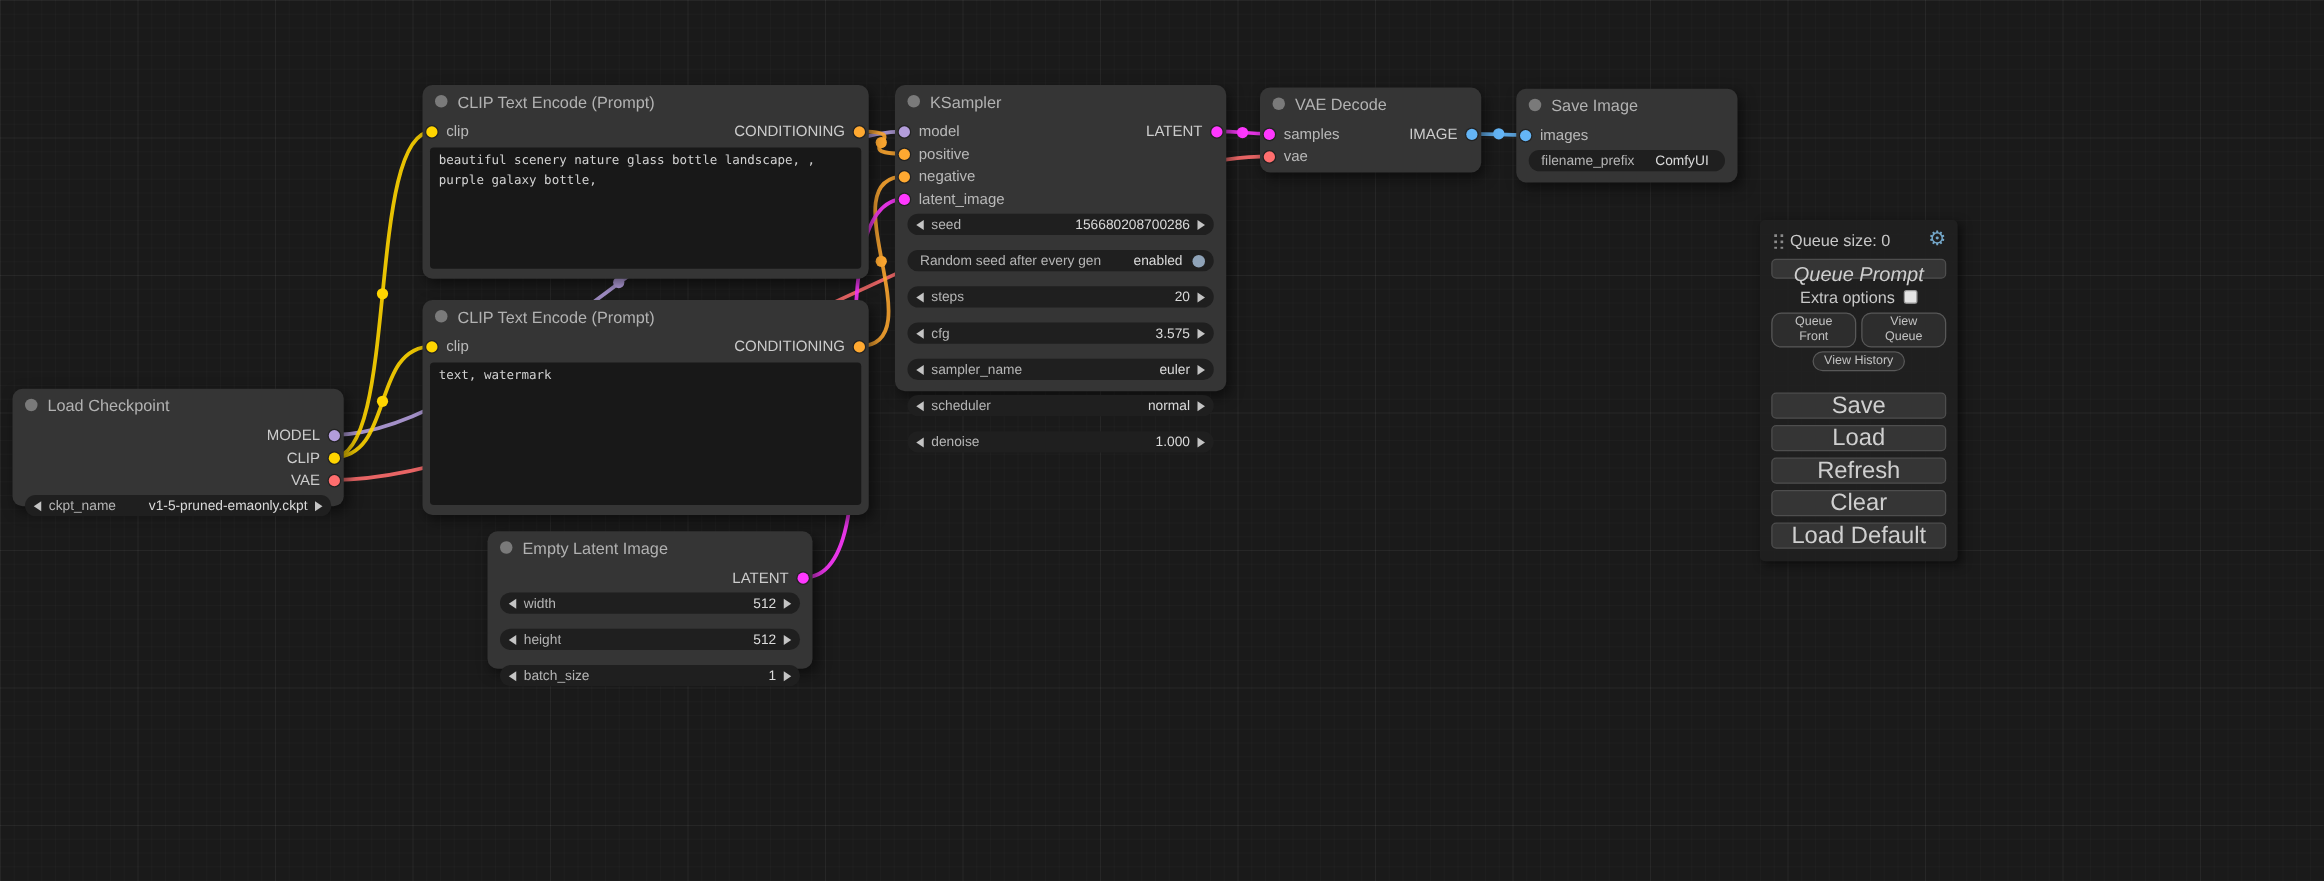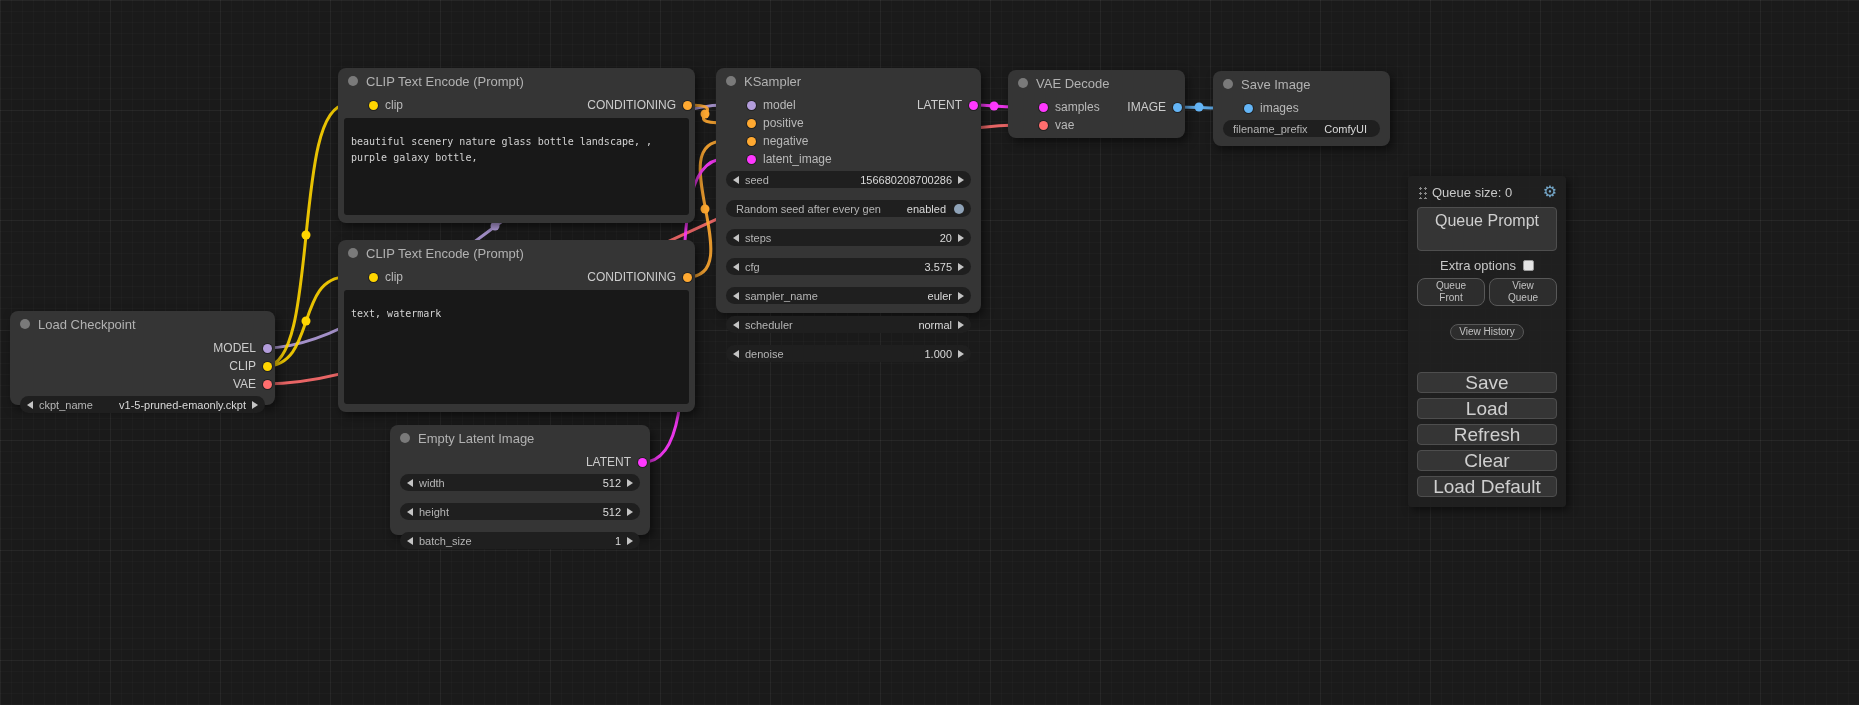--- a/index.html
+++ b/index.html
@@ -31,21 +31,21 @@
   .node {
     position: absolute; z-index: 2;
     background: #353535; border-radius: 8px;
     box-shadow: 3px 4px 10px rgba(0,0,0,0.5);
     color: #b5b5b5;
   }
   .node-header { display: flex; align-items: center; gap: 8px; height: 26px; padding: 0 10px; }
   .collapse-dot { width: 10px; height: 10px; border-radius: 50%; background: #7a7a7a; flex: none; cursor: pointer; }
   .node-title { font-size: 13px; color: #b2b2b2; white-space: nowrap; }
 
-  .slots { display: flex; justify-content: flex-start; padding-top: 2px; padding-left: 28px; }
+  .slots { display: flex; justify-content: flex-start; padding-top: 2px; }
   .slot-col { display: flex; flex-direction: column; flex: 1; min-width: 0; }
   .slot { position: relative; height: 18px; display: flex; align-items: center; font-size: 12px; }
   .slot.in  { padding-left: 19px;  color: #b9b9b9; }
   .slot.out { padding-right: 19px; color: #cccccc; justify-content: flex-end; }
   .slot-dot { position: absolute; top: 50%; margin-top: -4.5px; width: 9px; height: 9px; border-radius: 50%;
               box-shadow: 0 0 0 1px rgba(0,0,0,0.35); cursor: crosshair; }
   .slot.in  .slot-dot { left: 3px; }
   .slot.out .slot-dot { right: 3px; }
   .c-model  { background: #B39DDB; }
   .c-clip   { background: #FFD500; }
@@ -63,21 +63,21 @@
   .widget .w-name  { padding-left: 6px; white-space: nowrap; overflow: hidden; }
   .widget.no-arrows .w-name { padding-left: 3px; }
   .widget .w-value { margin-left: auto; padding-left: 8px; padding-right: 6px; color: #dadada; white-space: nowrap; }
   .arrow-l { width: 0; height: 0; border-top: 4px solid transparent; border-bottom: 4px solid transparent;
              border-right: 6px solid #c4c4c4; flex: none; cursor: pointer; }
   .arrow-r { width: 0; height: 0; border-top: 4px solid transparent; border-bottom: 4px solid transparent;
              border-left: 6px solid #c4c4c4; flex: none; cursor: pointer; }
   .toggle-dot { flex: none; width: 10px; height: 10px; border-radius: 50%; background: #8fa3b8; margin-left: 2px; }
 
   .node-text {
-    margin: 4px 6px 8px; background: #181818; border-radius: 3px; padding: 16px 7px;
+    margin: 4px 6px 8px; background: #181818; border-radius: 3px; padding: 3px 7px;
     font-family: "DejaVu Sans Mono", monospace; font-size: 10px; line-height: 1.6;
     color: #d2d2d2; white-space: pre-wrap; word-break: break-word; overflow: hidden; cursor: text;
   }
 
   
   .menu {
     position: absolute; left: 1408px; top: 176px; width: 158px; z-index: 3;
     background: rgba(32,32,32,0.97); border-radius: 4px;
     box-shadow: 3px 3px 8px rgba(0,0,0,0.5);
     padding: 7px 9px 10px; display: flex; flex-direction: column; color: #c8c8c8;
@@ -85,25 +85,25 @@
   .menu-header { display: flex; align-items: center; height: 18px; margin-bottom: 4px; }
   .drag-dots { width: 11px; height: 14px; margin-right: 4px; cursor: move;
                background-image: radial-gradient(#8a8a8a 1.1px, transparent 1.3px);
                background-size: 5px 5px; background-position: 1px 1px; }
   .queue-size { flex: 1; text-align: left; font-size: 13px; color: #c8c8c8; }
   .gear { flex: none; font-size: 16px; line-height: 16px; color: #74a7c9; cursor: pointer; }
   .gear::before { content: "\2699"; }
 
   .btn { background: #353535; border: 1px solid #4e4e4e; border-radius: 4px; color: #cfcfcf;
          text-align: center; cursor: pointer; }
-  .btn-queue { height: 44px; line-height: 25px; font-size: 16px; margin: 2px 0 6px; }
+  .btn-queue { height: 16px; line-height: 25px; font-size: 16px; margin: 2px 0 6px; font-style: italic; }
   .extra-row { display: flex; align-items: center; justify-content: center; gap: 7px;
                height: 17px; font-size: 13px; margin-bottom: 4px; }
   .checkbox { width: 11px; height: 11px; background: #e4e4e4; border-radius: 2px; border: 1px solid #9a9a9a; cursor: pointer; }
-  .small-row { display: flex; justify-content: center; gap: 4px; margin-bottom: 18px; }
+  .small-row { display: flex; justify-content: center; gap: 4px; margin-bottom: 3px; }
   .small-row .btn-small { font-size: 10px; line-height: 12px; padding: 1px 8px; border-radius: 8px;
                           background: #2d2d2d; border: 1px solid #585858; color: #c2c2c2; }
   .small-row.stretch .btn-small { flex: 1; }
   .actions { margin-top: 9px; display: flex; flex-direction: column; }
   .btn-action { height: 21px; line-height: 19px; font-size: 19px; margin-top: 5px; }
 </style>
 </head>
 <body>
 
 <div id="canvas">

